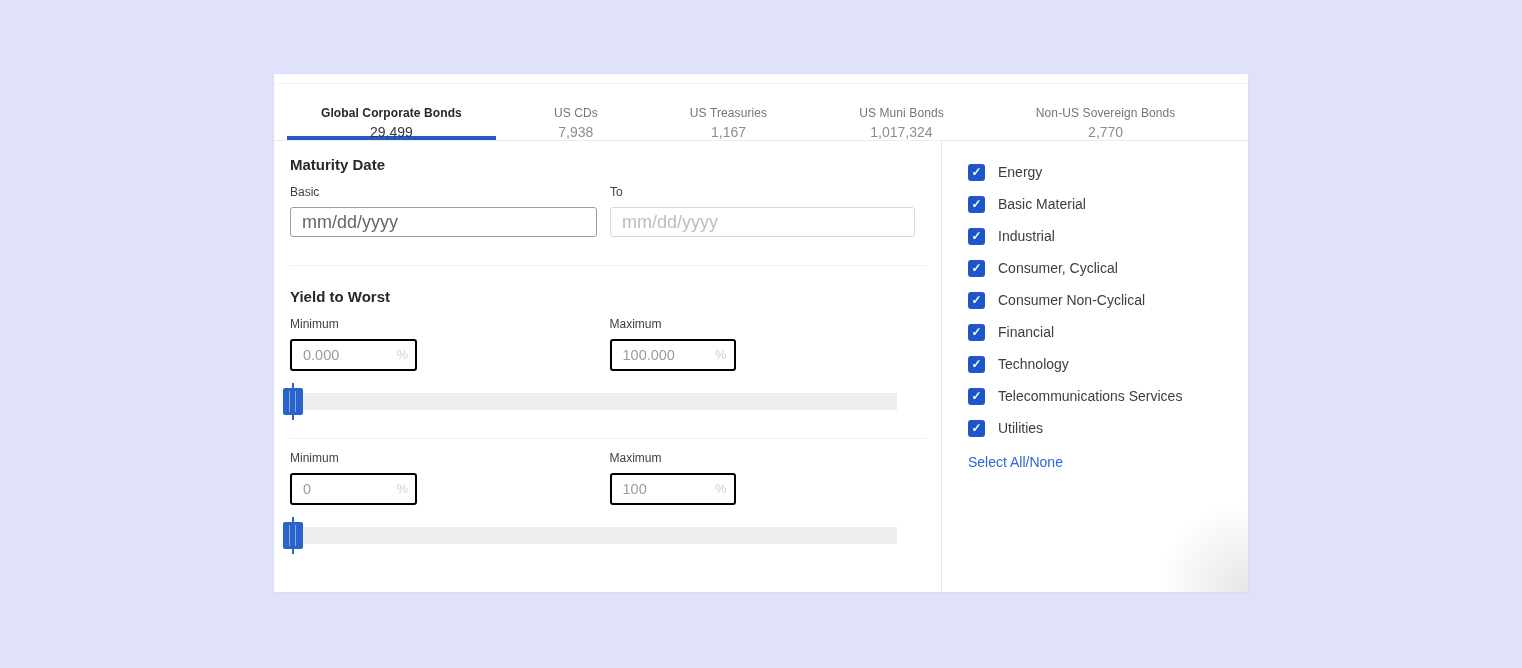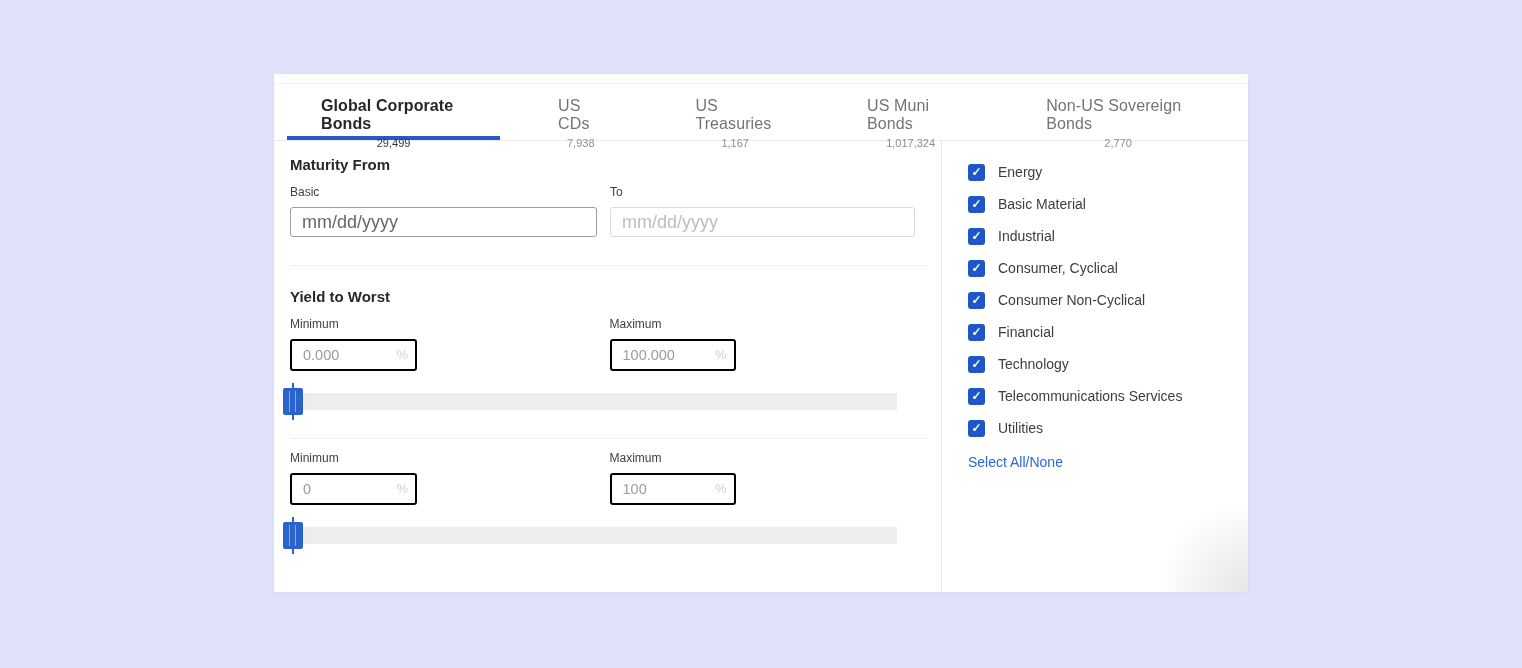--- a/index.html
+++ b/index.html
@@ -31,22 +31,22 @@
   }
   .tab {
     display: flex; flex-direction: column;
     justify-content: center; align-items: center;
     padding: 0 34px;
     margin-right: 24px;
     cursor: pointer;
     border-bottom: 4px solid transparent;
     padding-top: 4px;
   }
-  .tab .tab-label { font-size: 16px; color: #70757c; letter-spacing: .1px; margin-top: 32px; }
-  .tab .tab-count { font-size: 11px; color: #8a8e94; margin-top: 4px; }
+  .tab .tab-label { font-size: 12px; color: #70757c; letter-spacing: .1px; margin-top: 32px; }
+  .tab .tab-count { font-size: 14px; color: #8a8e94; margin-top: 4px; }
   .tab.active { border-bottom-color: #2459c6; }
   .tab.active .tab-label { color: #24272c; font-weight: 700; }
   .tab.active .tab-count { color: #33373d; }
   
   .content { display: flex; height: 451px; }
   .left-panel {
     width: 668px;
     border-right: 1px solid #e7e7ea;
     padding: 15px 14px 0 16px;
   }
@@ -158,21 +158,21 @@
     <div class="tab">
       <span class="tab-label">Non-US Sovereign Bonds</span>
       <span class="tab-count">2,770</span>
     </div>
   </div>
 
   <div class="content">
 
     <div class="left-panel">
 
-      <div class="section-title">Maturity From</div>
+      <div class="section-title">Maturity Date</div>
       <div class="date-row">
         <div class="date-col-from">
           <div class="field-label">Basic</div>
           <input class="text-input focused" type="text" placeholder="mm/dd/yyyy" style="">
         </div>
         <div class="date-col-to">
           <div class="field-label">To</div>
           <input class="text-input" type="text" placeholder="mm/dd/yyyy" style="">
         </div>
       </div>

